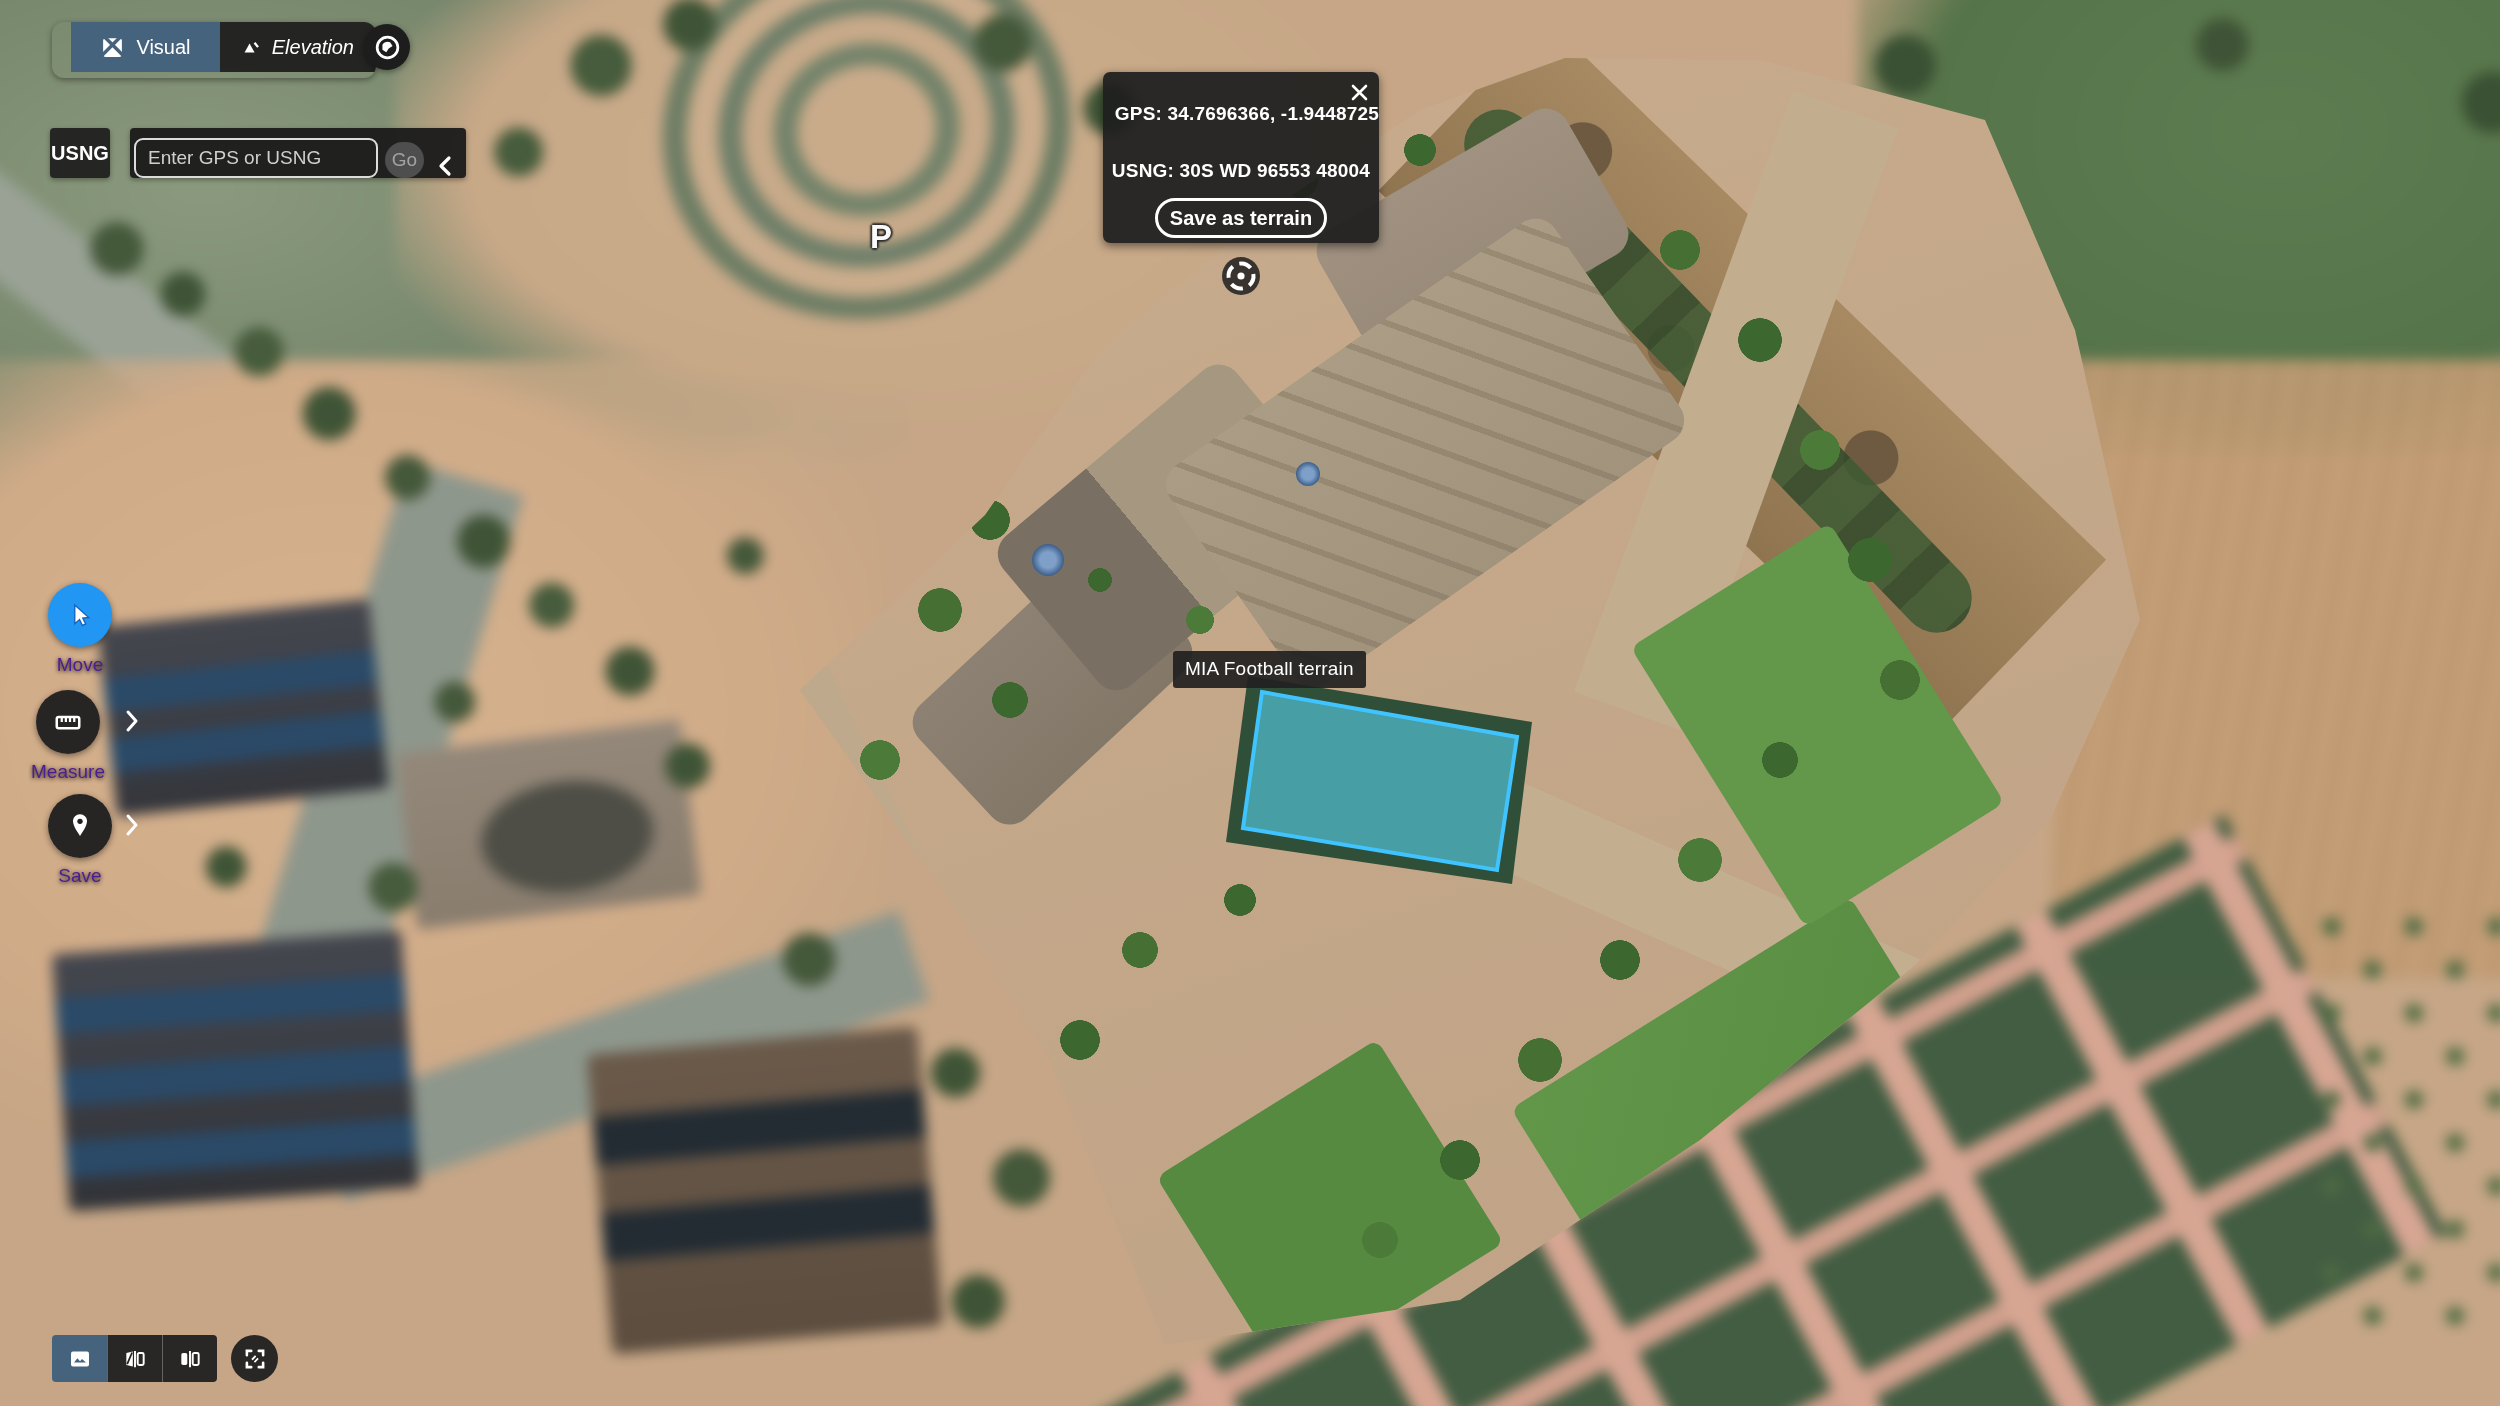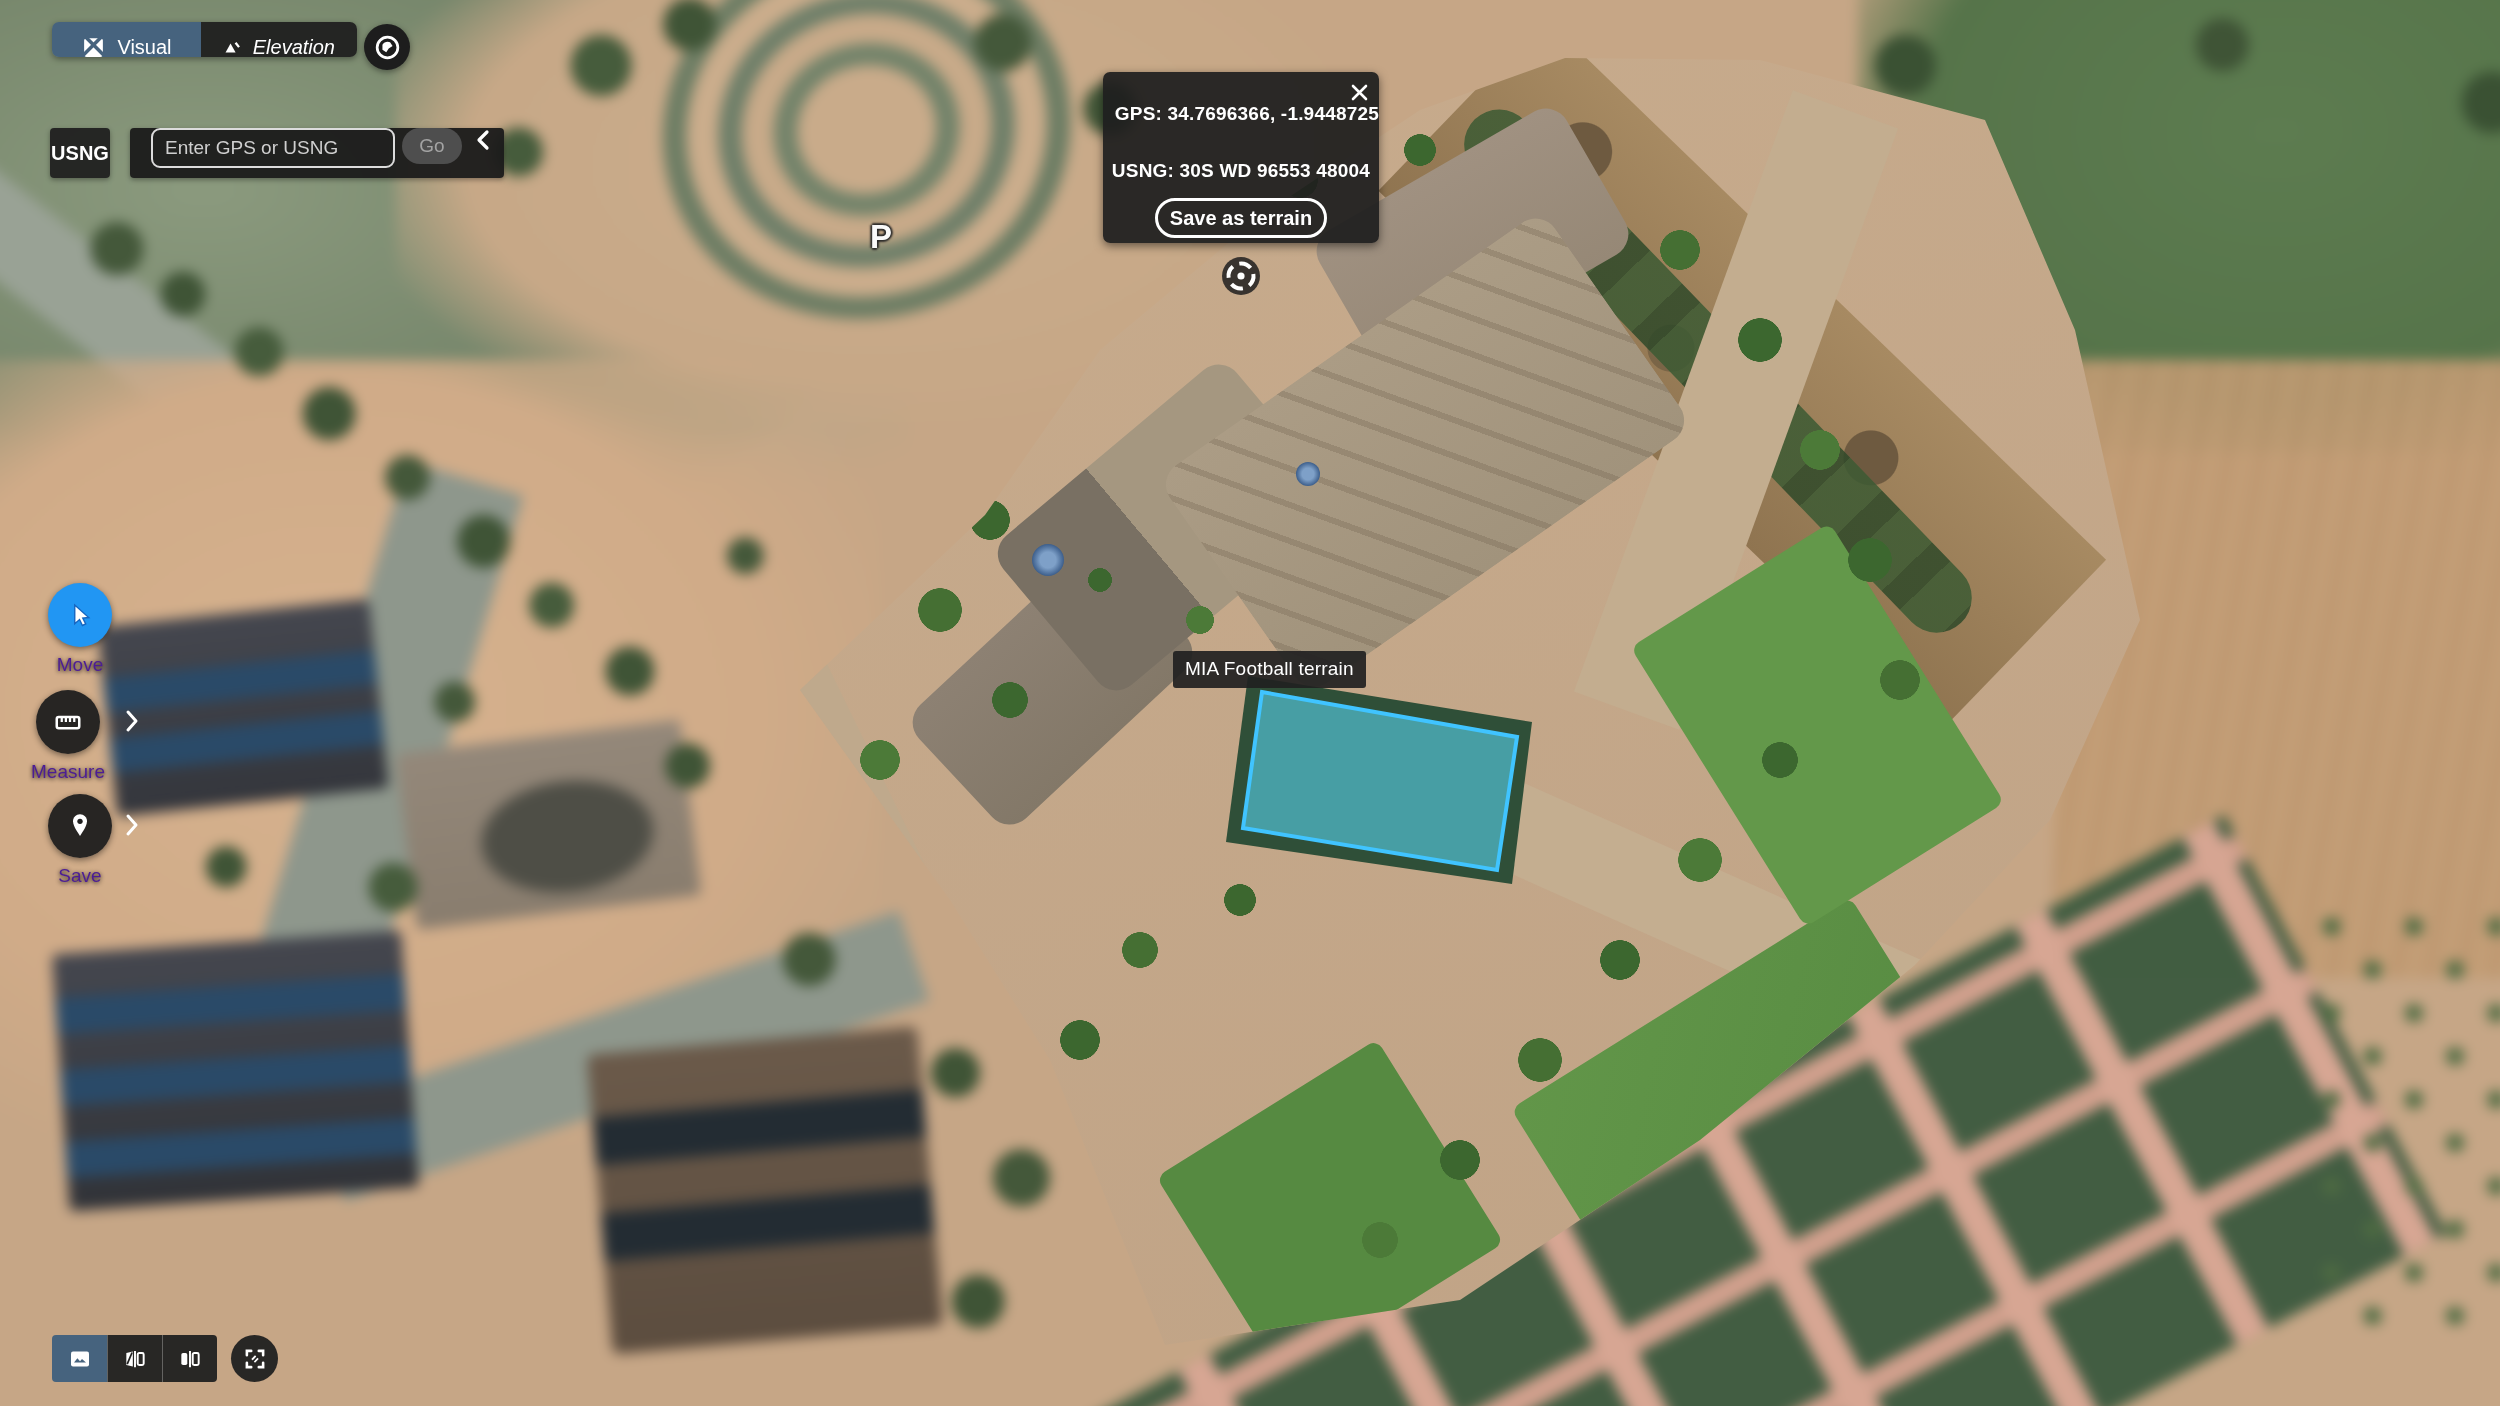--- a/index.html
+++ b/index.html
@@ -110,32 +110,32 @@
   
   #field-svg { left:0; top:0; width:2500px; height:1406px; pointer-events:none; }
   #field-label { left:1173px; top:651px; background:rgba(33,33,33,.92); color:#fff; font-size:19px;
     padding:7px 12px 8px; border-radius:3px; white-space:nowrap; letter-spacing:.2px; }
   #parking-marker { left:870px; top:218px; color:#fafafa; font-size:33px; font-weight:bold;
     text-shadow:-2px 0 2px rgba(40,40,40,.9), 2px 0 2px rgba(40,40,40,.9), 0 -2px 2px rgba(40,40,40,.9), 0 2px 2px rgba(40,40,40,.9); }
   #location-marker { left:1219px; top:254px; width:44px; height:44px; }
 
   
   .ctl { font-size:20px; color:#fff; }
-  #layer-toggle { left:52px; top:22px; height:35px; display:flex; border-radius:7px; overflow:hidden;
-    box-shadow:0 2px 6px rgba(0,0,0,.4); }
+  #layer-toggle { left:52px; top:22px; height:56px; display:flex; border-radius:12px; overflow:hidden;
+    box-shadow:0 2px 6px rgba(0,0,0,.4);padding-left:19px; }
   .layer-btn { height:50px; display:flex; align-items:center; justify-content:center; gap:11px; padding:0 22px; cursor:pointer; }
   #visual-btn { background:#46637e; width:149px; }
   #elevation-btn { background:rgba(32,32,32,.96); width:156px;font-style:italic; }
   #globe-btn { left:364px; top:24px; width:46px; height:46px; border-radius:50%; background:#1d1d1d;
     display:flex; align-items:center; justify-content:center; box-shadow:0 2px 6px rgba(0,0,0,.4); cursor:pointer; }
 
   #usng-chip { left:50px; top:128px; width:60px; height:50px; background:rgba(32,32,32,.95); border-radius:4px;
     display:flex; align-items:center; justify-content:center; font-weight:bold; box-shadow:0 2px 5px rgba(0,0,0,.35); }
-  #search-bar { left:130px; top:128px; width:374px; height:50px; background:rgba(26,26,26,.95); border-radius:4px;
-    display:flex; align-items:flex-start; padding:0 12px 0 21px; box-shadow:0 2px 5px rgba(0,0,0,.35); }
+  #search-bar { left:130px; top:128px; width:336px; height:50px; background:rgba(26,26,26,.95); border-radius:4px;
+    display:flex; align-items:flex-end; padding:0 12px 0 4px; box-shadow:0 2px 5px rgba(0,0,0,.35); }
   #search-input { width:244px; height:40px; background:transparent; border:2px solid #dcdcdc; border-radius:9px;
     color:#fff; font-size:19px; padding:0 12px; outline:none; font-family:"Liberation Sans",sans-serif; }
   #search-input::placeholder { color:#cfcfcf; opacity:1; }
   #go-btn { margin-left:7px; width:63px; height:36px; border-radius:18px; background:#4e4e4e; color:#a3a3a3;
     display:flex; align-items:center; justify-content:center; font-size:19px; cursor:pointer; }
   #collapse-chevron { margin-left:12px; display:flex; align-items:center; cursor:pointer; }
 
   #marker-popup { left:1103px; top:72px; width:276px; height:171px; background:rgba(30,30,30,.93); border-radius:7px;
     box-shadow:0 3px 10px rgba(0,0,0,.5); color:#fff; text-align:center; }
   #popup-close { position:absolute; right:8px; top:8px; width:24px; height:24px; cursor:pointer; display:flex;

